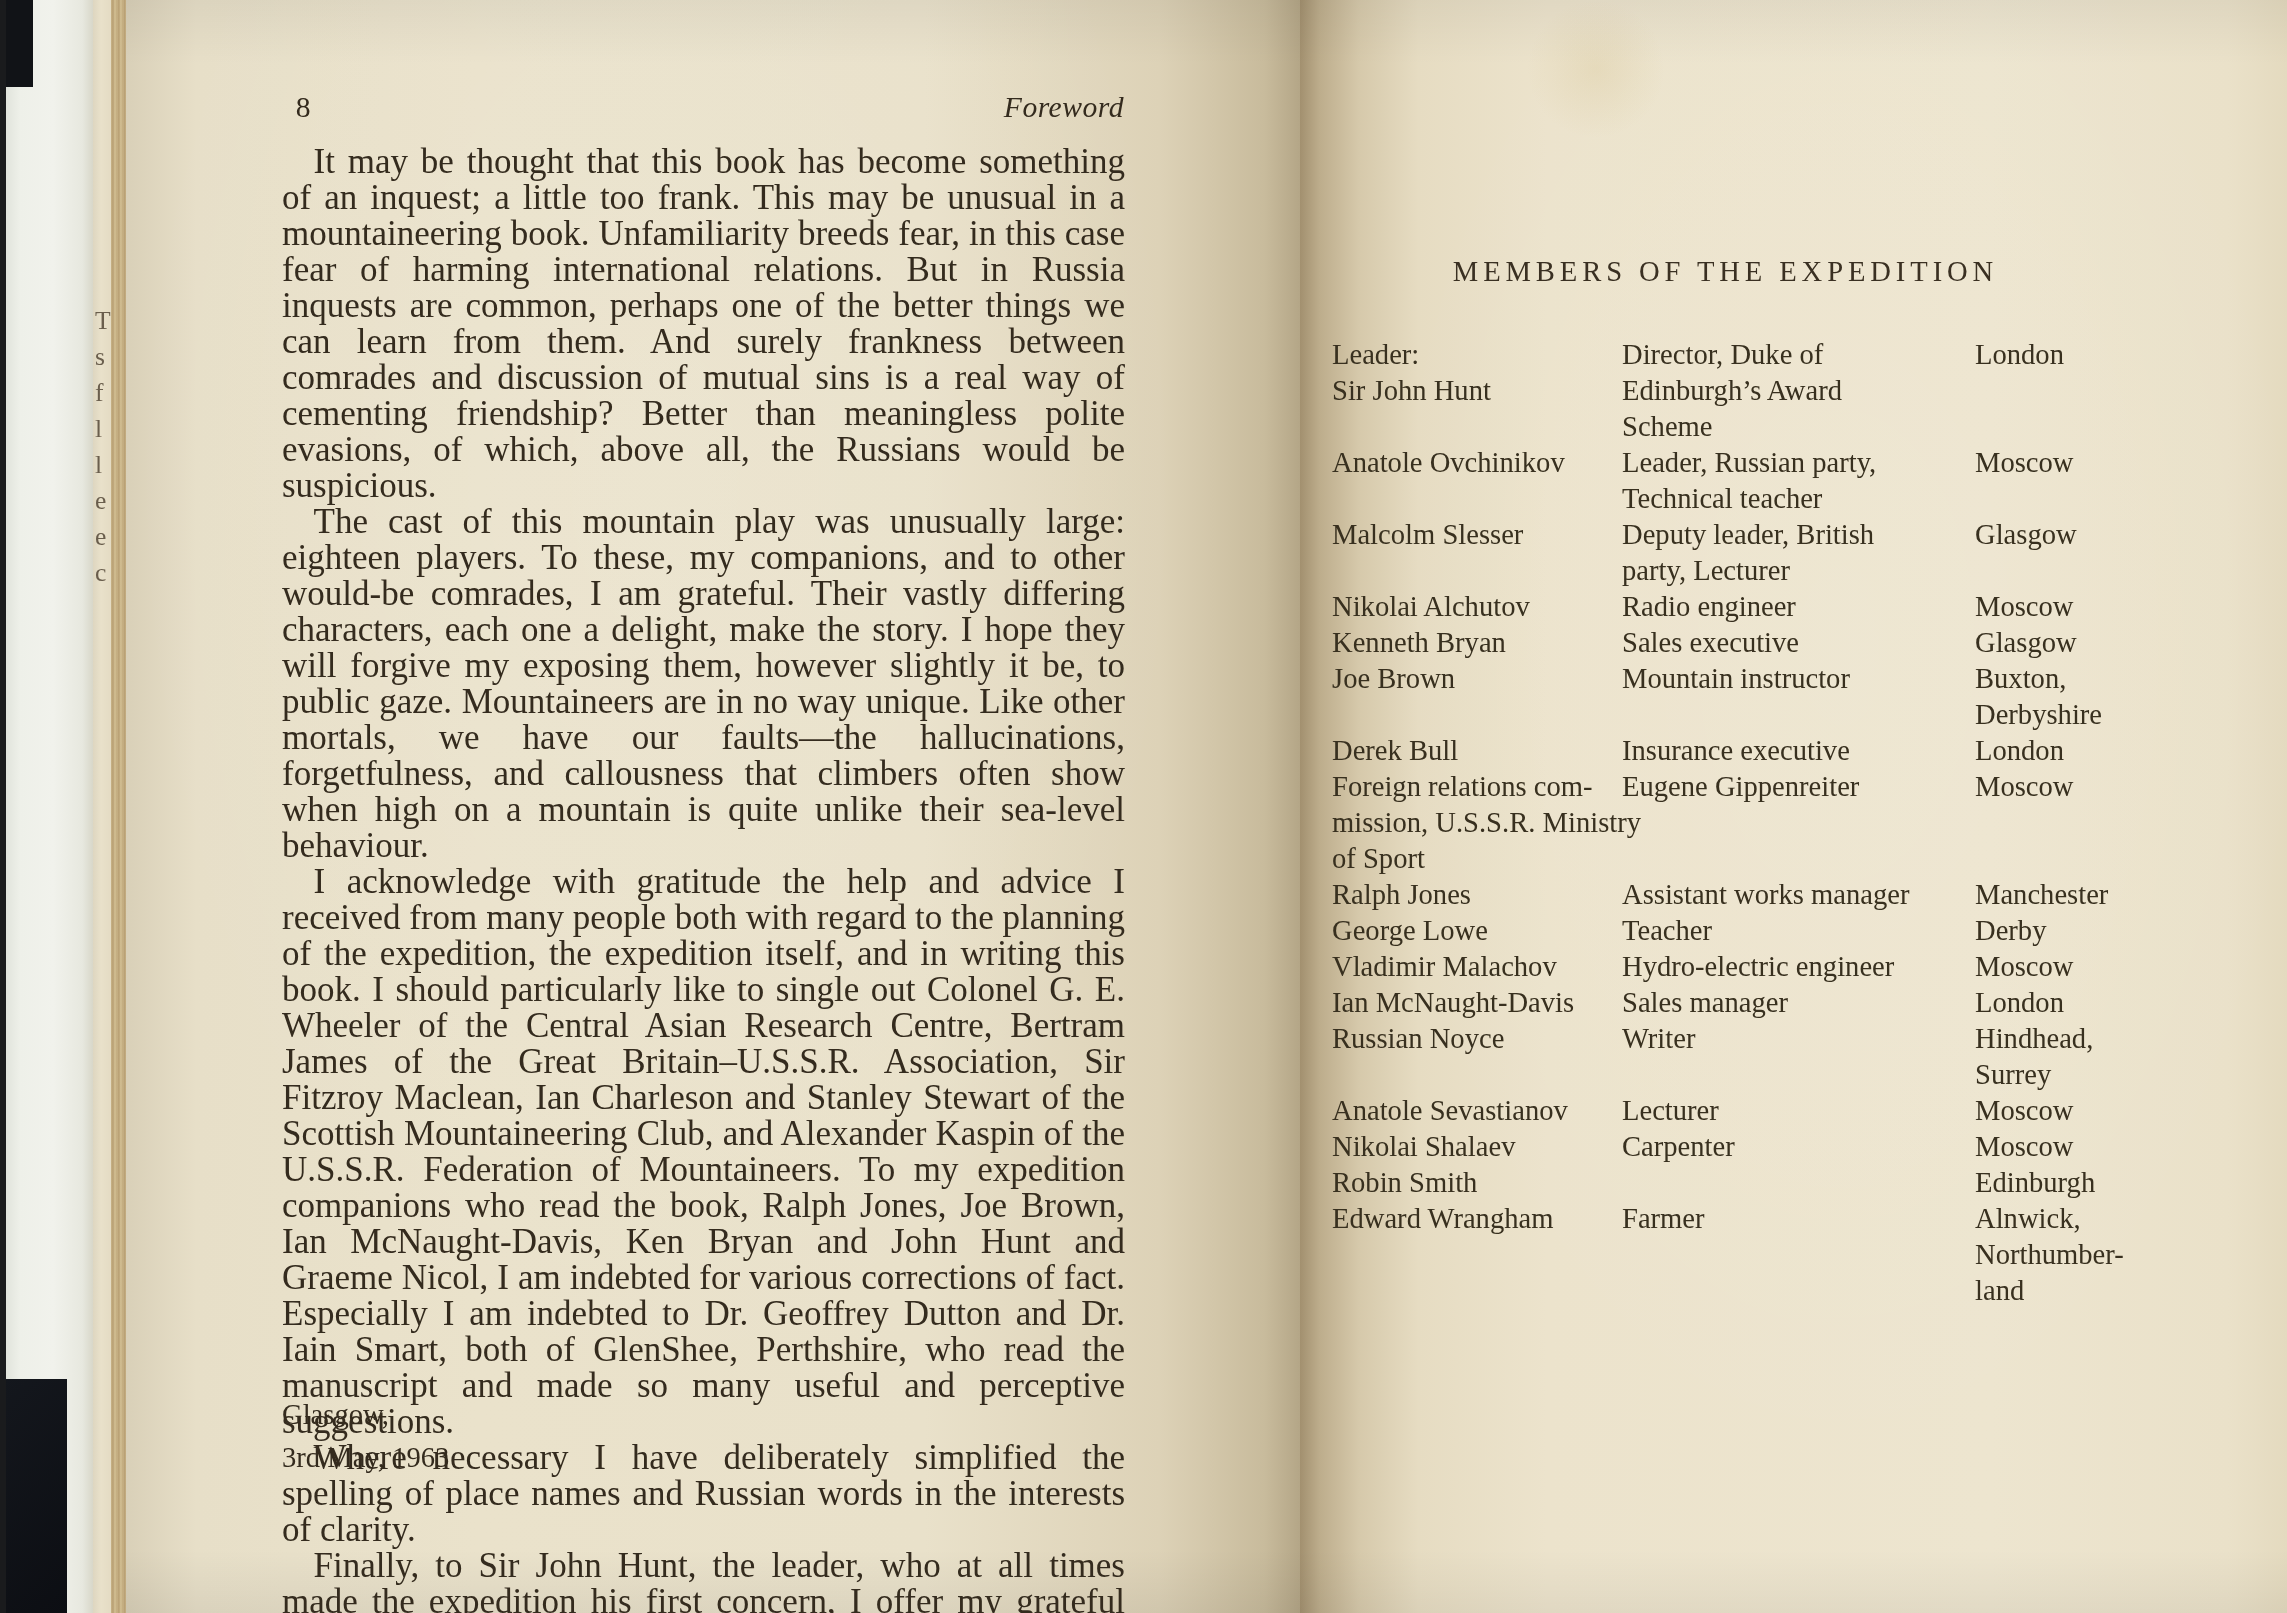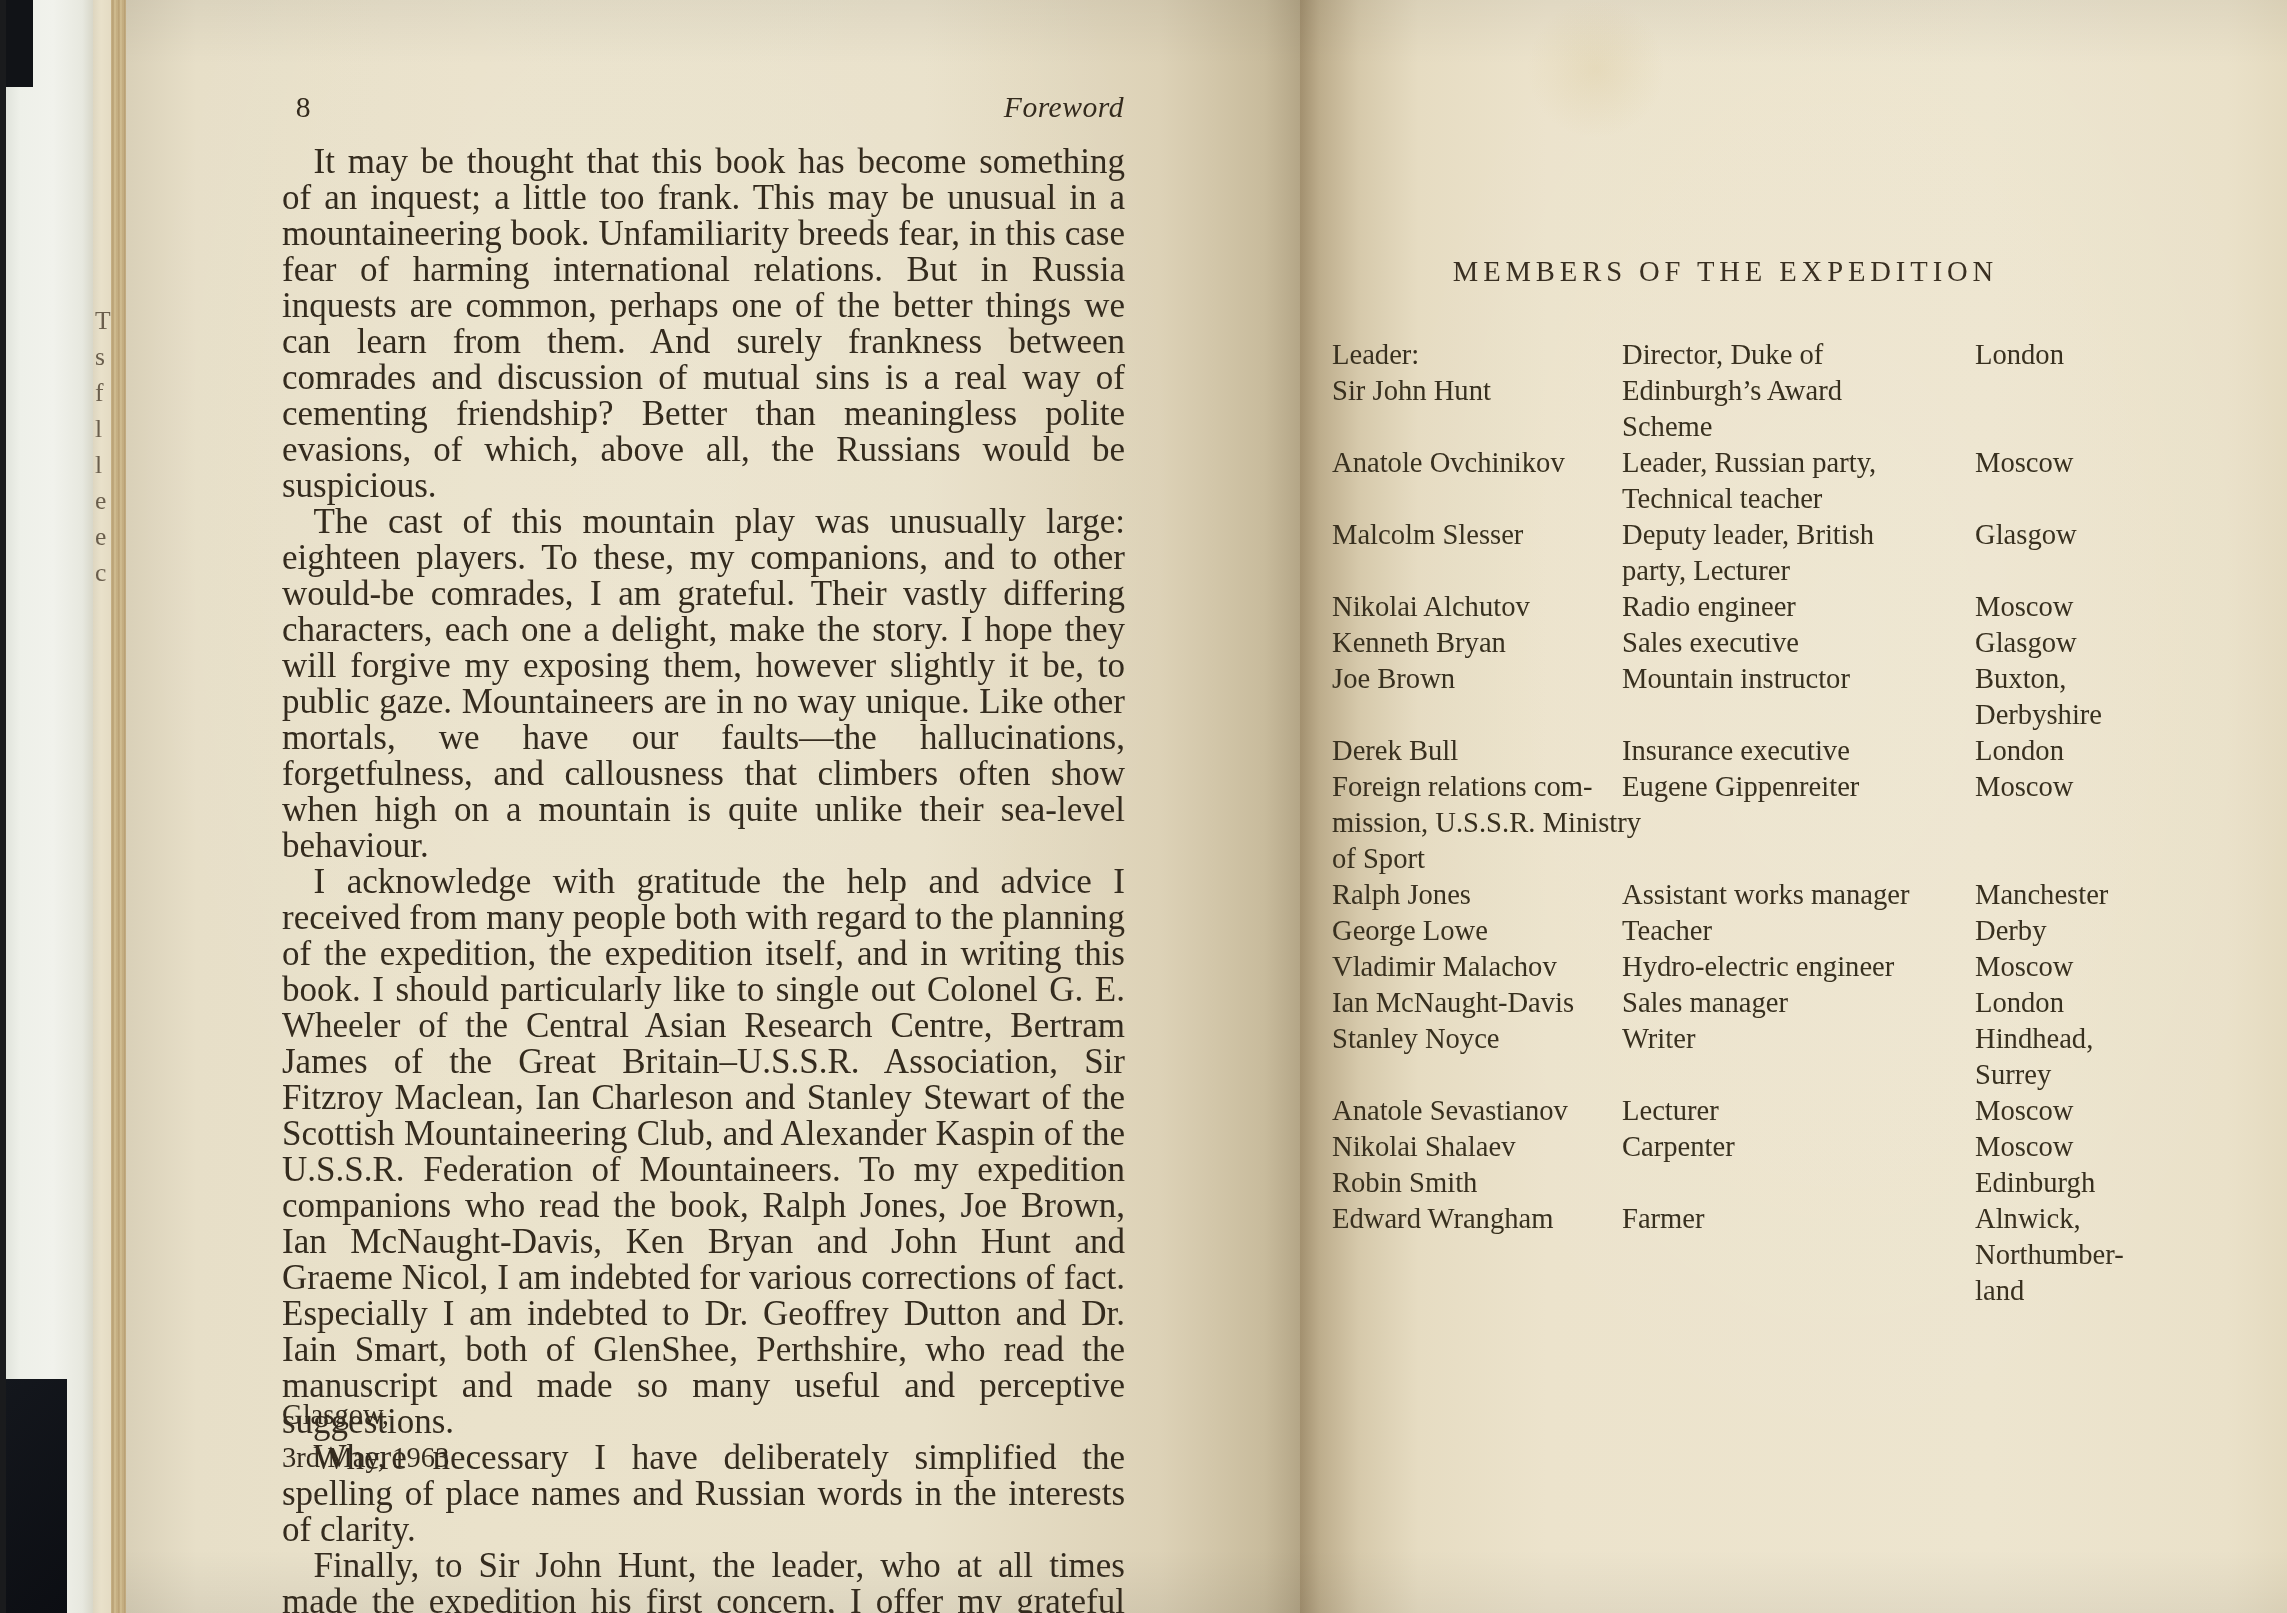--- a/index.html
+++ b/index.html
@@ -256,21 +256,21 @@
         </div>
         <div class="cell-lines">
           <span>Sales manager</span>
         </div>
         <div class="cell-lines">
           <span>London</span>
         </div>
       </div>
       <div class="mrow">
         <div class="cell-lines">
-          <span>Stanley Noyce</span>
+          <span>Russian Noyce</span>
         </div>
         <div class="cell-lines">
           <span>Writer</span>
         </div>
         <div class="cell-lines">
           <span>Hindhead,</span>
           <span>Surrey</span>
         </div>
       </div>
       <div class="mrow">

